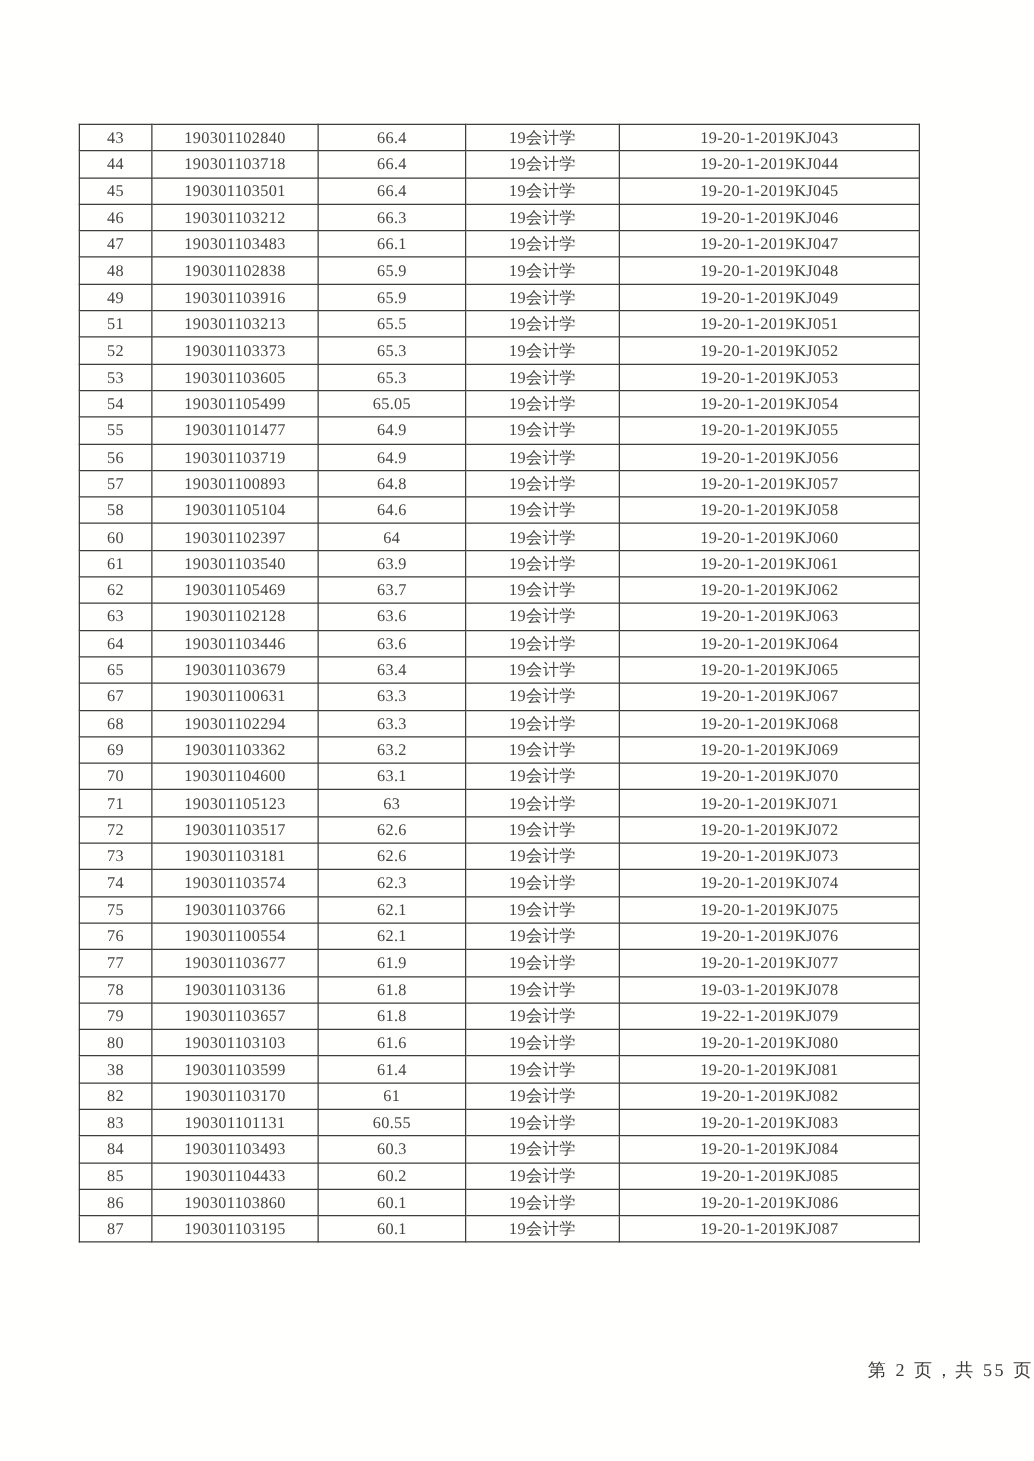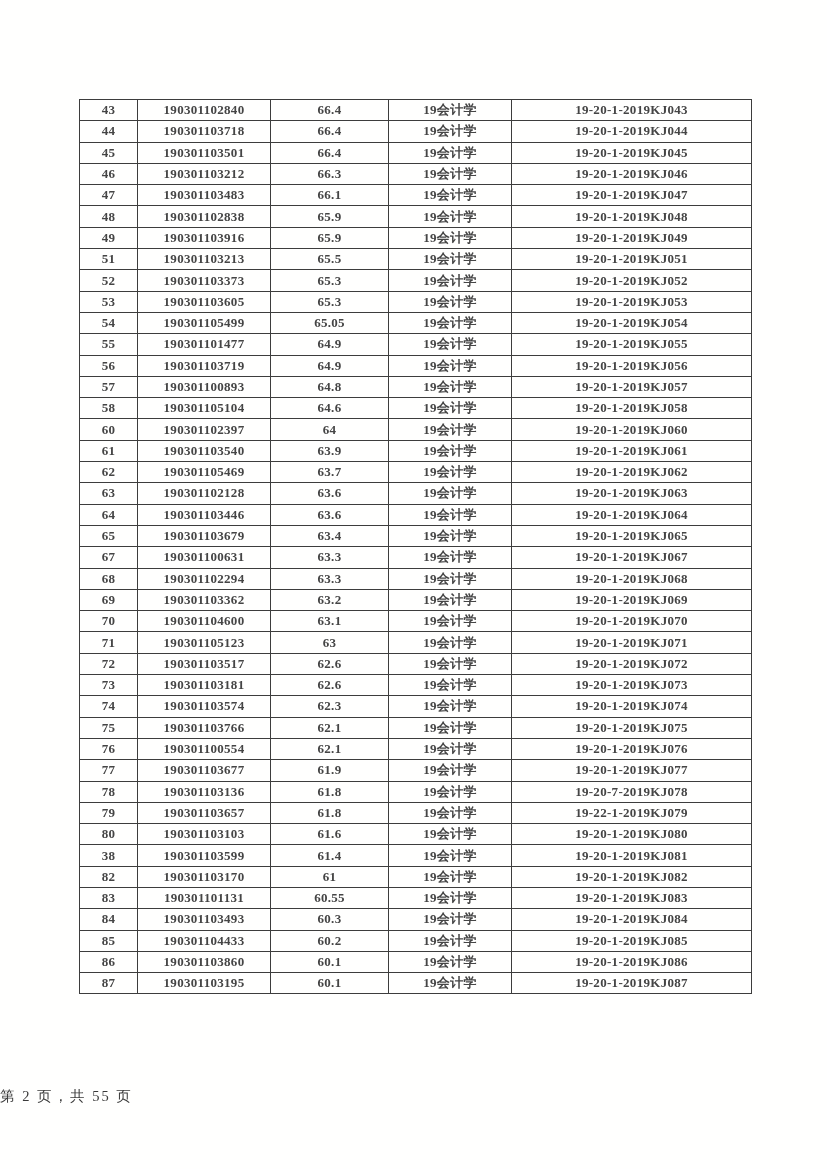--- a/index.html
+++ b/index.html
@@ -9,45 +9,44 @@
   body {
     width: 827px;
     height: 1169px;
     position: relative;
     background: #fffffe;
     font-family: "Liberation Serif", "DejaVu Serif", serif;
     overflow: hidden;
   }
   .score-table {
     position: absolute;
-    left: 79px;
+    left: 63px;
     top: 99px;
     width: 672px;
     border-collapse: collapse;
     table-layout: fixed;
-    font-weight: bold;
   }
   .score-table td {
     border: 1px solid #3d3d3d;
     height: 20.3px;
     padding: 0;
     text-align: center;
     vertical-align: middle;
     font-size: 13px;
     color: #454545;
     white-space: nowrap;
     overflow: hidden;
     letter-spacing: 0.3px;
   }
   .page-footer {
     position: absolute;
     left: 0;
     top: 1087px;
     width: 100%;
-    text-align: left;
+    text-align: right;
     font-size: 14.5px;
     color: #3a3a3a;
     letter-spacing: 2px;
   }
 </style>
 </head>
 <body>
 
 <table class="score-table">
   <colgroup>
@@ -280,21 +279,21 @@
         <td>190301103677</td>
         <td>61.9</td>
         <td>19会计学</td>
         <td>19-20-1-2019KJ077</td>
       </tr>
       <tr>
         <td>78</td>
         <td>190301103136</td>
         <td>61.8</td>
         <td>19会计学</td>
-        <td>19-20-7-2019KJ078</td>
+        <td>19-03-1-2019KJ078</td>
       </tr>
       <tr>
         <td>79</td>
         <td>190301103657</td>
         <td>61.8</td>
         <td>19会计学</td>
         <td>19-22-1-2019KJ079</td>
       </tr>
       <tr>
         <td>80</td>

